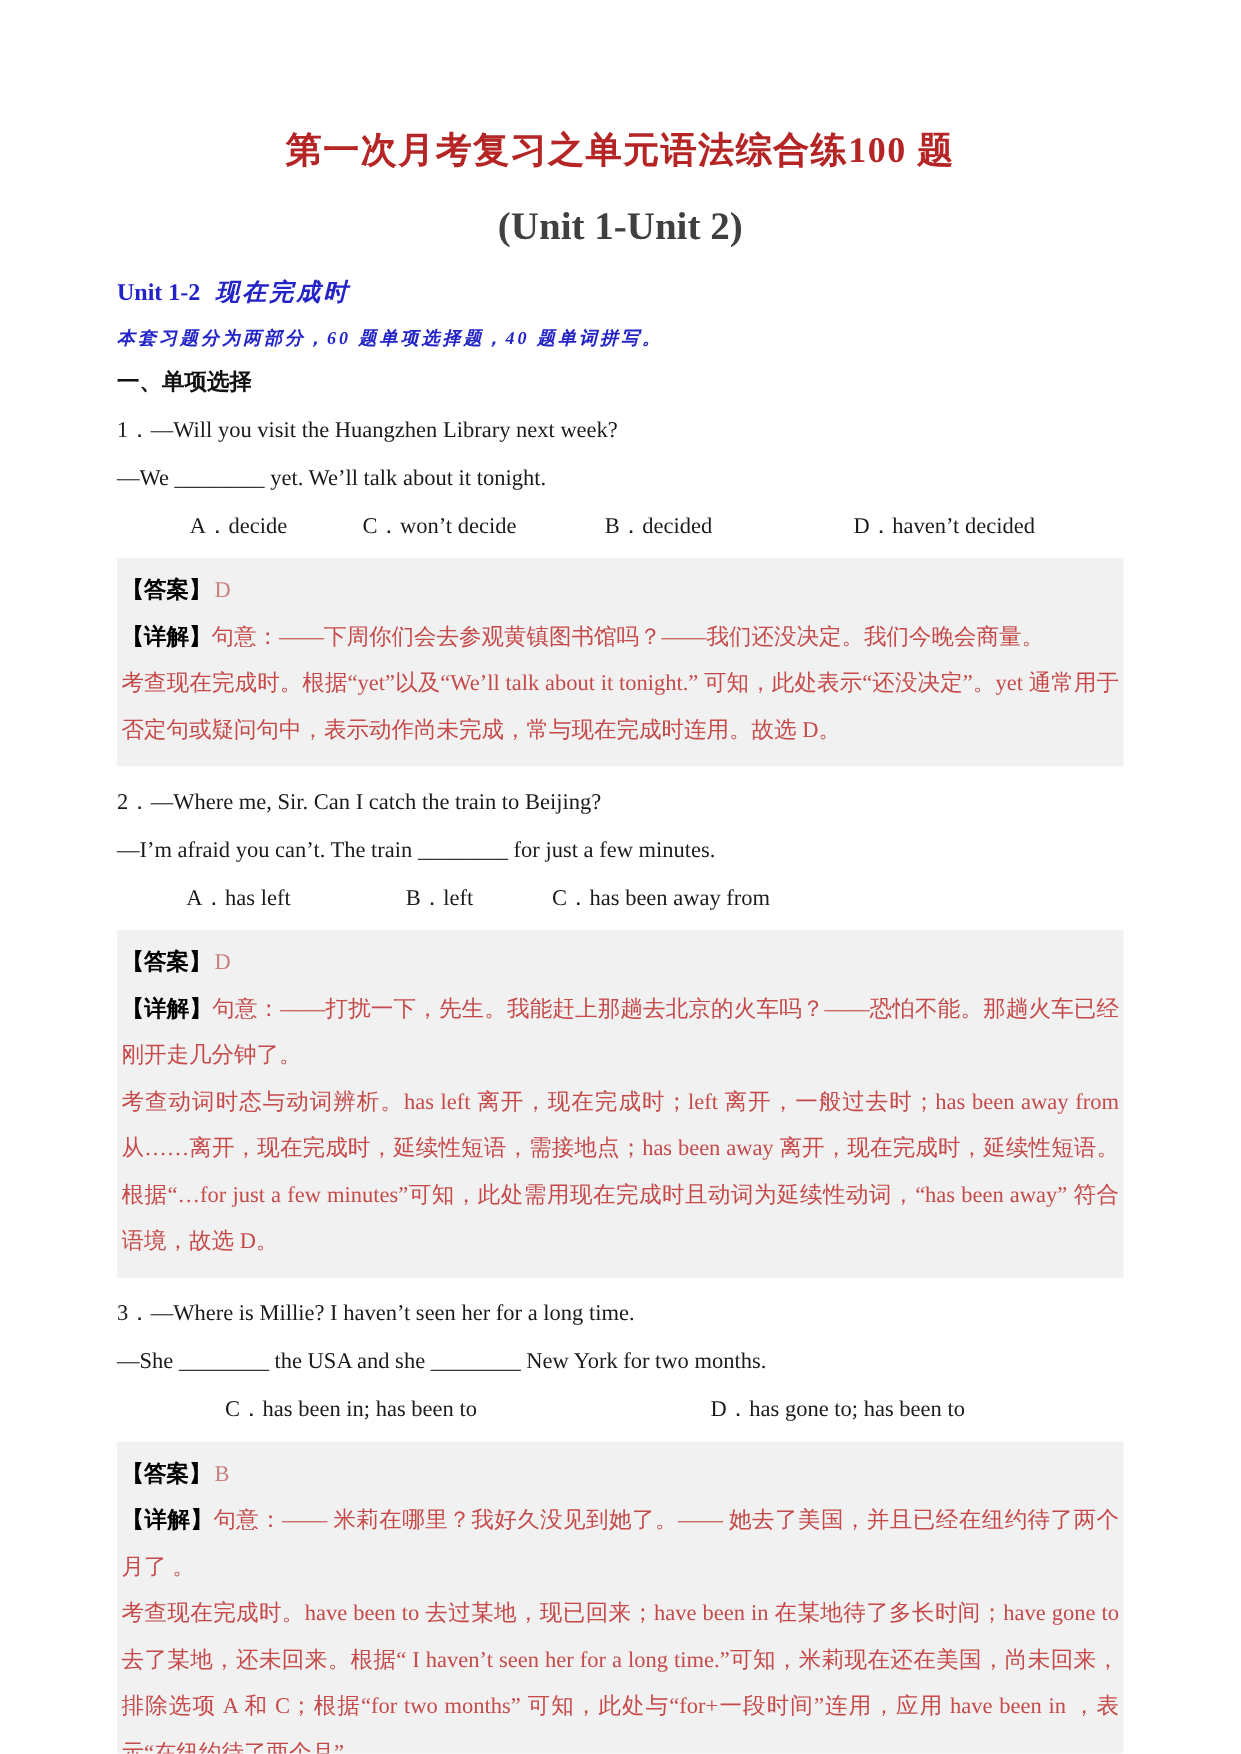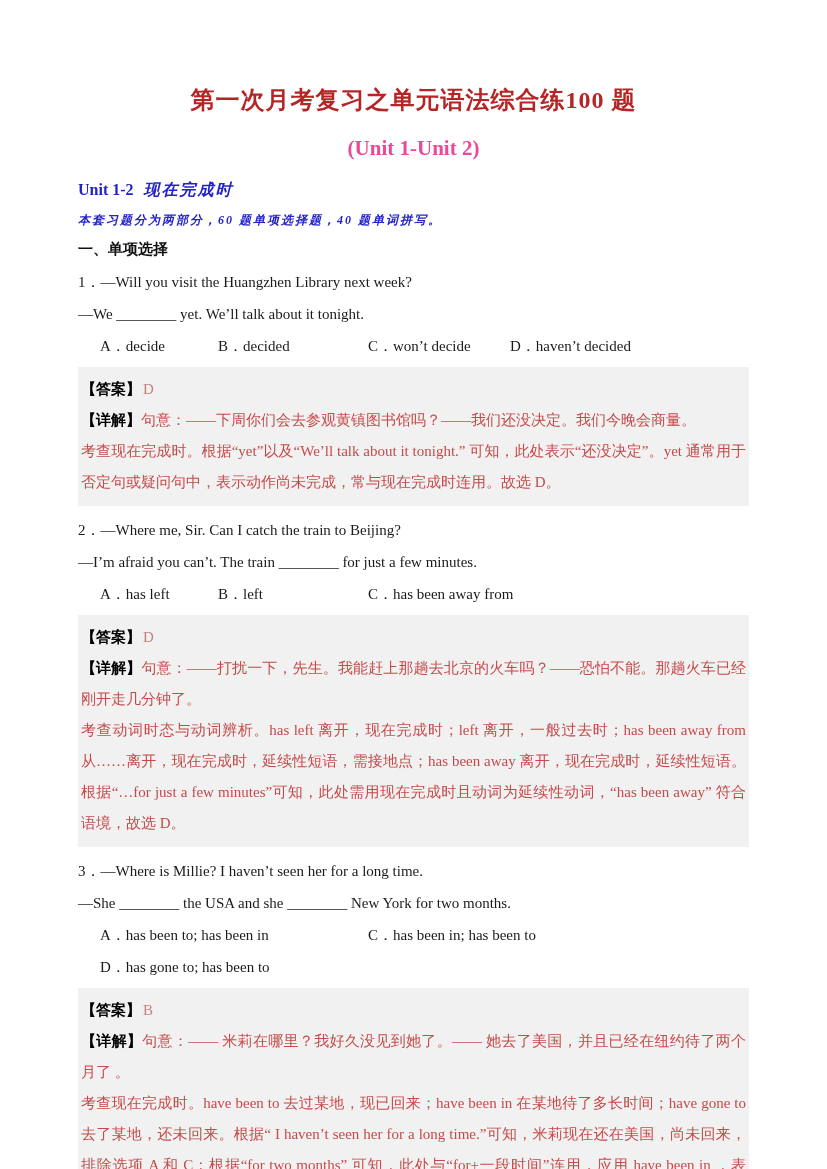--- a/index.html
+++ b/index.html
@@ -23,22 +23,22 @@
     margin: 0 0 20px 0;
     text-align: center;
     color: #b52525;
     font-size: 24px;
     font-weight: bold;
     letter-spacing: 1px;
   }
   .doc-subtitle {
     margin: 0 0 19px 0;
     text-align: center;
-    color: #ec4899;
-    font-size: 21px;
+    color: #404040;
+    font-size: 26px;
     font-weight: bold;
   }
   .unit-heading {
     margin: 0 0 11px 0;
     color: #2323c8;
     font-size: 16px;
     font-weight: bold;
   }
   .unit-topic {
     font-style: italic;
@@ -74,20 +74,21 @@
   }
   .options2 {
     display: grid;
     grid-template-columns: 268px auto;
     padding-left: 22px;
     font-size: 15px;
     line-height: 32px;
   }
   .option {
     white-space: nowrap;
+    text-align: center;
   }
   .answer-block {
     background: #f1f1f1;
     padding: 7px 3px 8px 3px;
     margin: 5px 0 8px 0;
   }
   .answer-block p {
     margin: 0;
     font-size: 15px;
     line-height: 31px;
@@ -115,22 +116,22 @@
 
   <p class="note">本套习题分为两部分，60 题单项选择题，40 题单词拼写。</p>
 
   <h3 class="section-heading">一、单项选择</h3>
 
   <div>
     <p class="qline"><span>1．</span><span>—Will you visit the Huangzhen Library next week?</span></p>
     <p class="qline">—We ________ yet. We’ll talk about it tonight.</p>
     <div class="options4">
       <span class="option">A．decide</span>
+      <span class="option">C．won’t decide</span>
       <span class="option">B．decided</span>
-      <span class="option">C．won’t decide</span>
       <span class="option">D．haven’t decided</span>
     </div>
     <div class="answer-block">
       <p><span class="label-red">【答案】</span><span class="ans-letter">D</span></p>
       <p><span class="label-red">【详解】</span><span>句意：——下周你们会去参观黄镇图书馆吗？——我们还没决定。我们今晚会商量。</span></p>
       <p>考查现在完成时。根据“yet”以及“We’ll talk about it tonight.” 可知，此处表示“还没决定”。yet 通常用于否定句或疑问句中，表示动作尚未完成，常与现在完成时连用。故选 D。</p>
     </div>
   </div>
 
   <div>
@@ -145,21 +146,20 @@
       <p><span class="label-red">【答案】</span><span class="ans-letter">D</span></p>
       <p><span class="label-red">【详解】</span><span>句意：——打扰一下，先生。我能赶上那趟去北京的火车吗？——恐怕不能。那趟火车已经刚开走几分钟了。</span></p>
       <p>考查动词时态与动词辨析。has left 离开，现在完成时；left 离开，一般过去时；has been away from 从……离开，现在完成时，延续性短语，需接地点；has been away 离开，现在完成时，延续性短语。根据“…for just a few minutes”可知，此处需用现在完成时且动词为延续性动词，“has been away” 符合语境，故选 D。</p>
     </div>
   </div>
 
   <div>
     <p class="qline"><span>3．</span><span>—Where is Millie?  I haven’t seen her for a long time.</span></p>
     <p class="qline">—She ________ the USA and she ________ New York for two months.</p>
     <div class="options2">
-      <span class="option">A．has been to; has been in</span>
       <span class="option">C．has been in; has been to</span>
       <span class="option">D．has gone to; has been to</span>
     </div>
     <div class="answer-block">
       <p><span class="label-red">【答案】</span><span class="ans-letter">B</span></p>
       <p><span class="label-red">【详解】</span><span>句意：—— 米莉在哪里？我好久没见到她了。—— 她去了美国，并且已经在纽约待了两个月了 。</span></p>
       <p>考查现在完成时。have been to 去过某地，现已回来；have been in 在某地待了多长时间；have gone to 去了某地，还未回来。根据“ I haven’t seen her for a long time.”可知，米莉现在还在美国，尚未回来，排除选项 A 和 C；根据“for two months” 可知，此处与“for+一段时间”连用，应用 have been in ，表示“在纽约待了两个月”</p>
     </div>
   </div>
 

